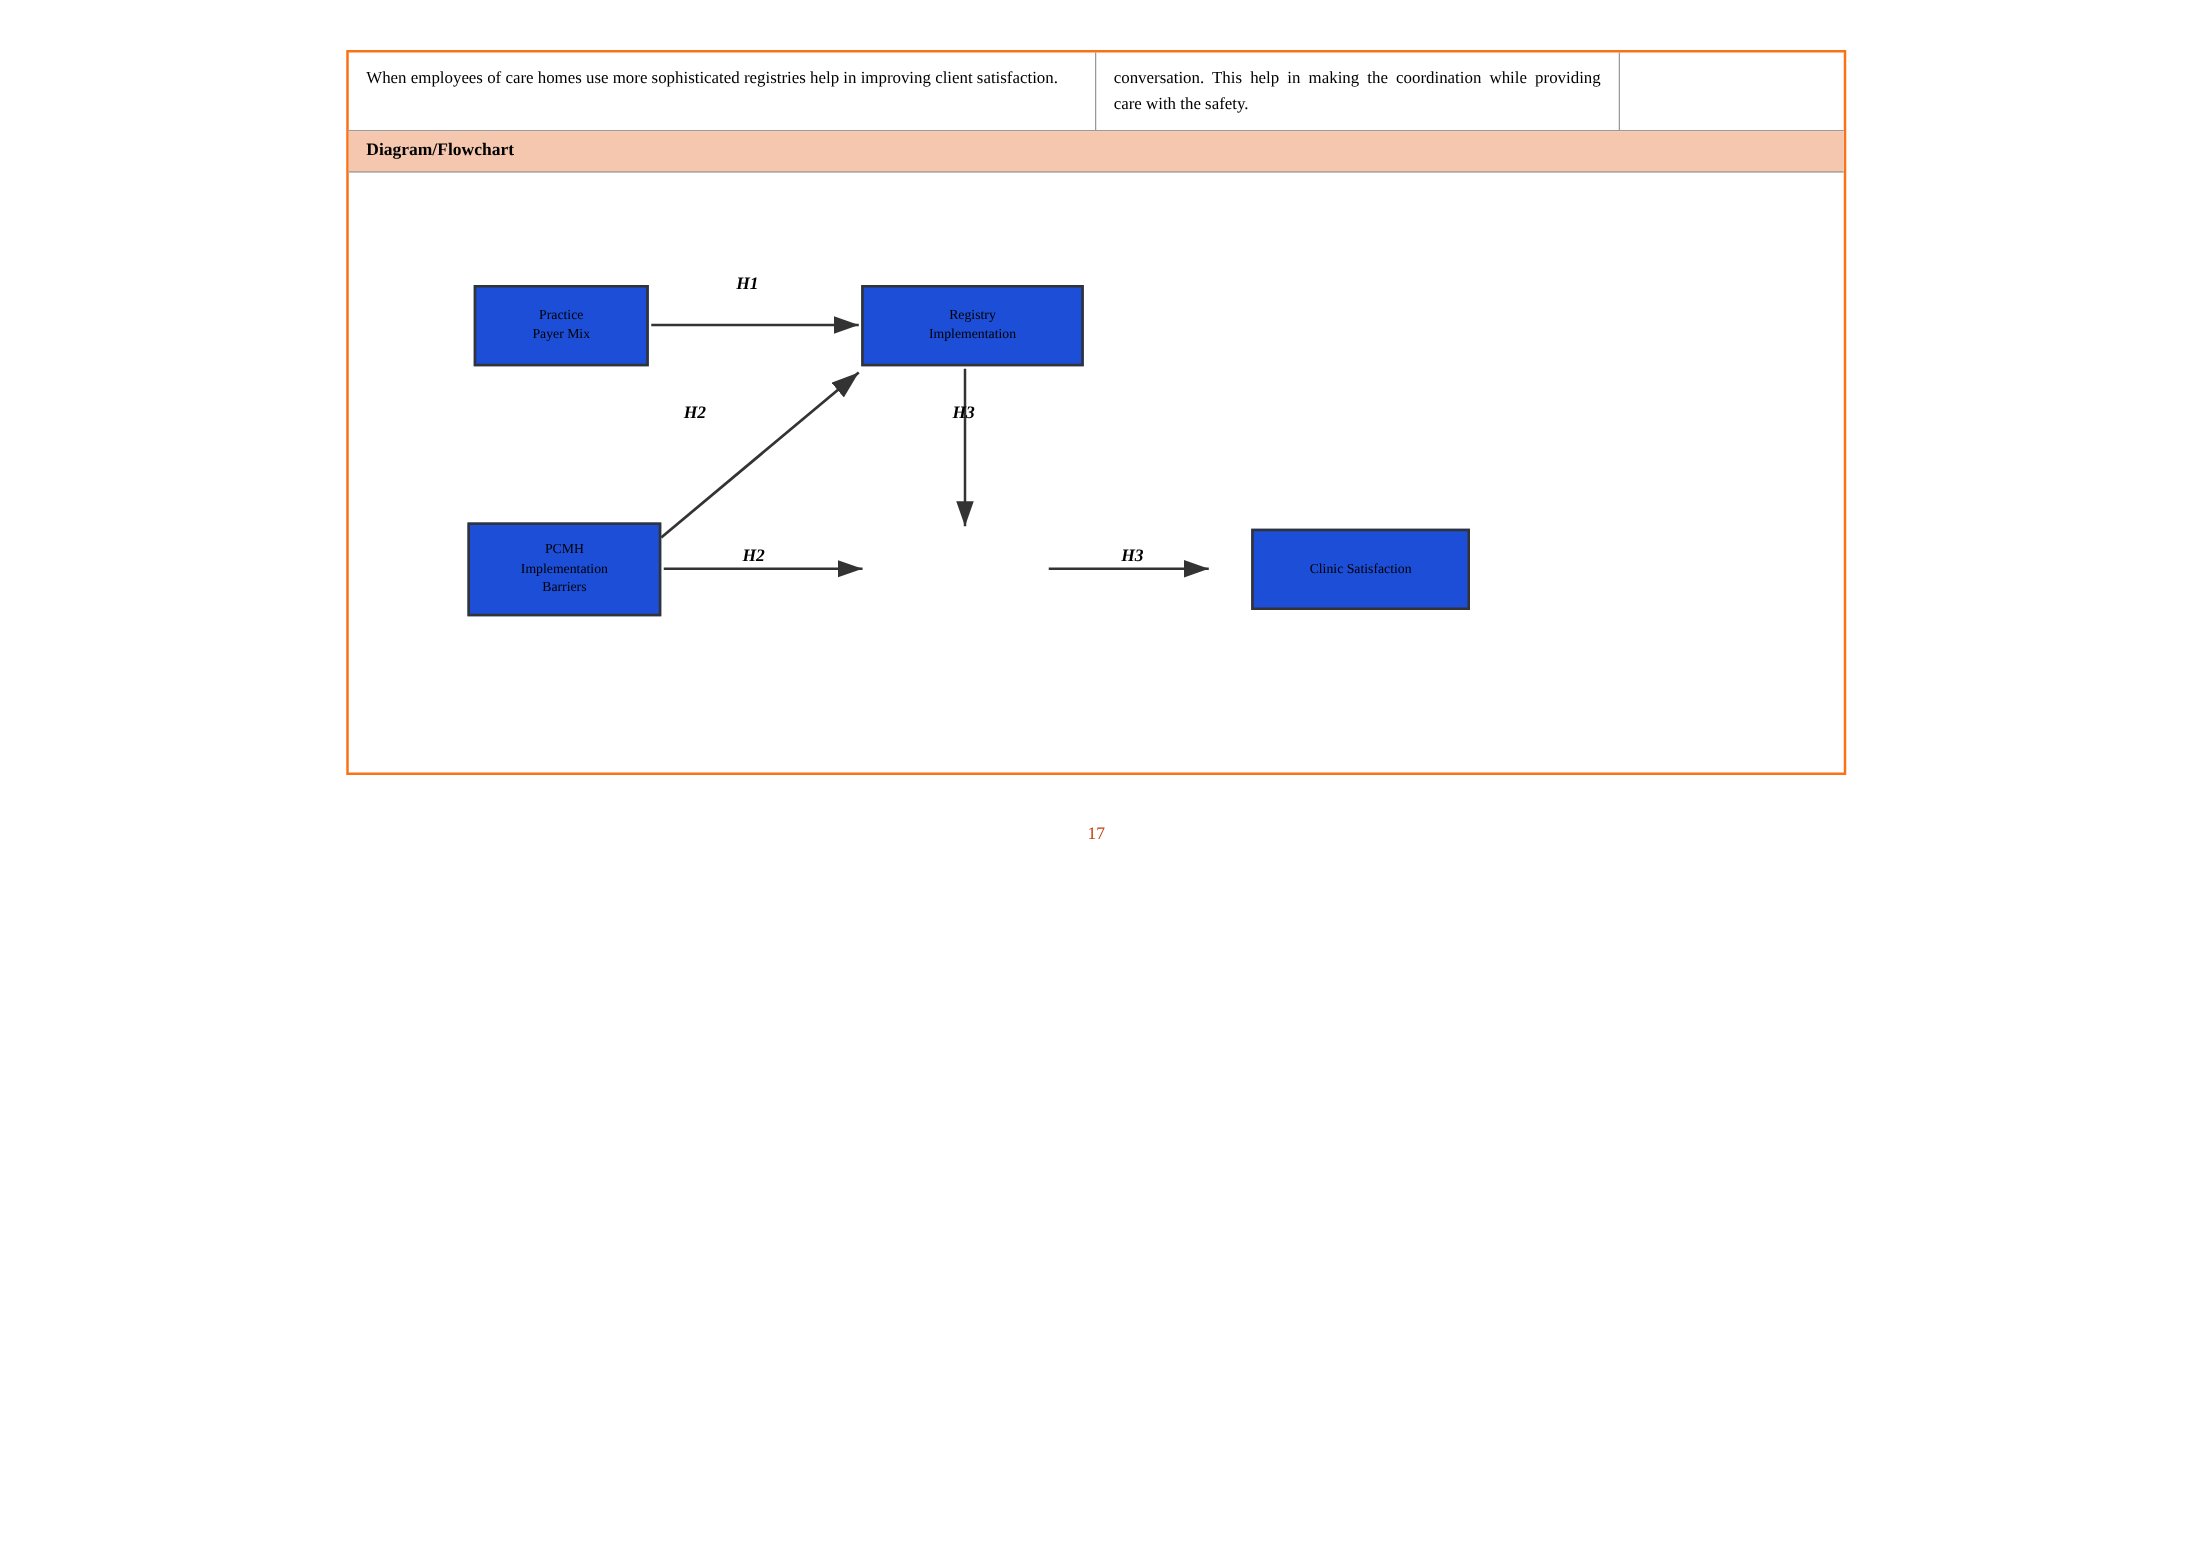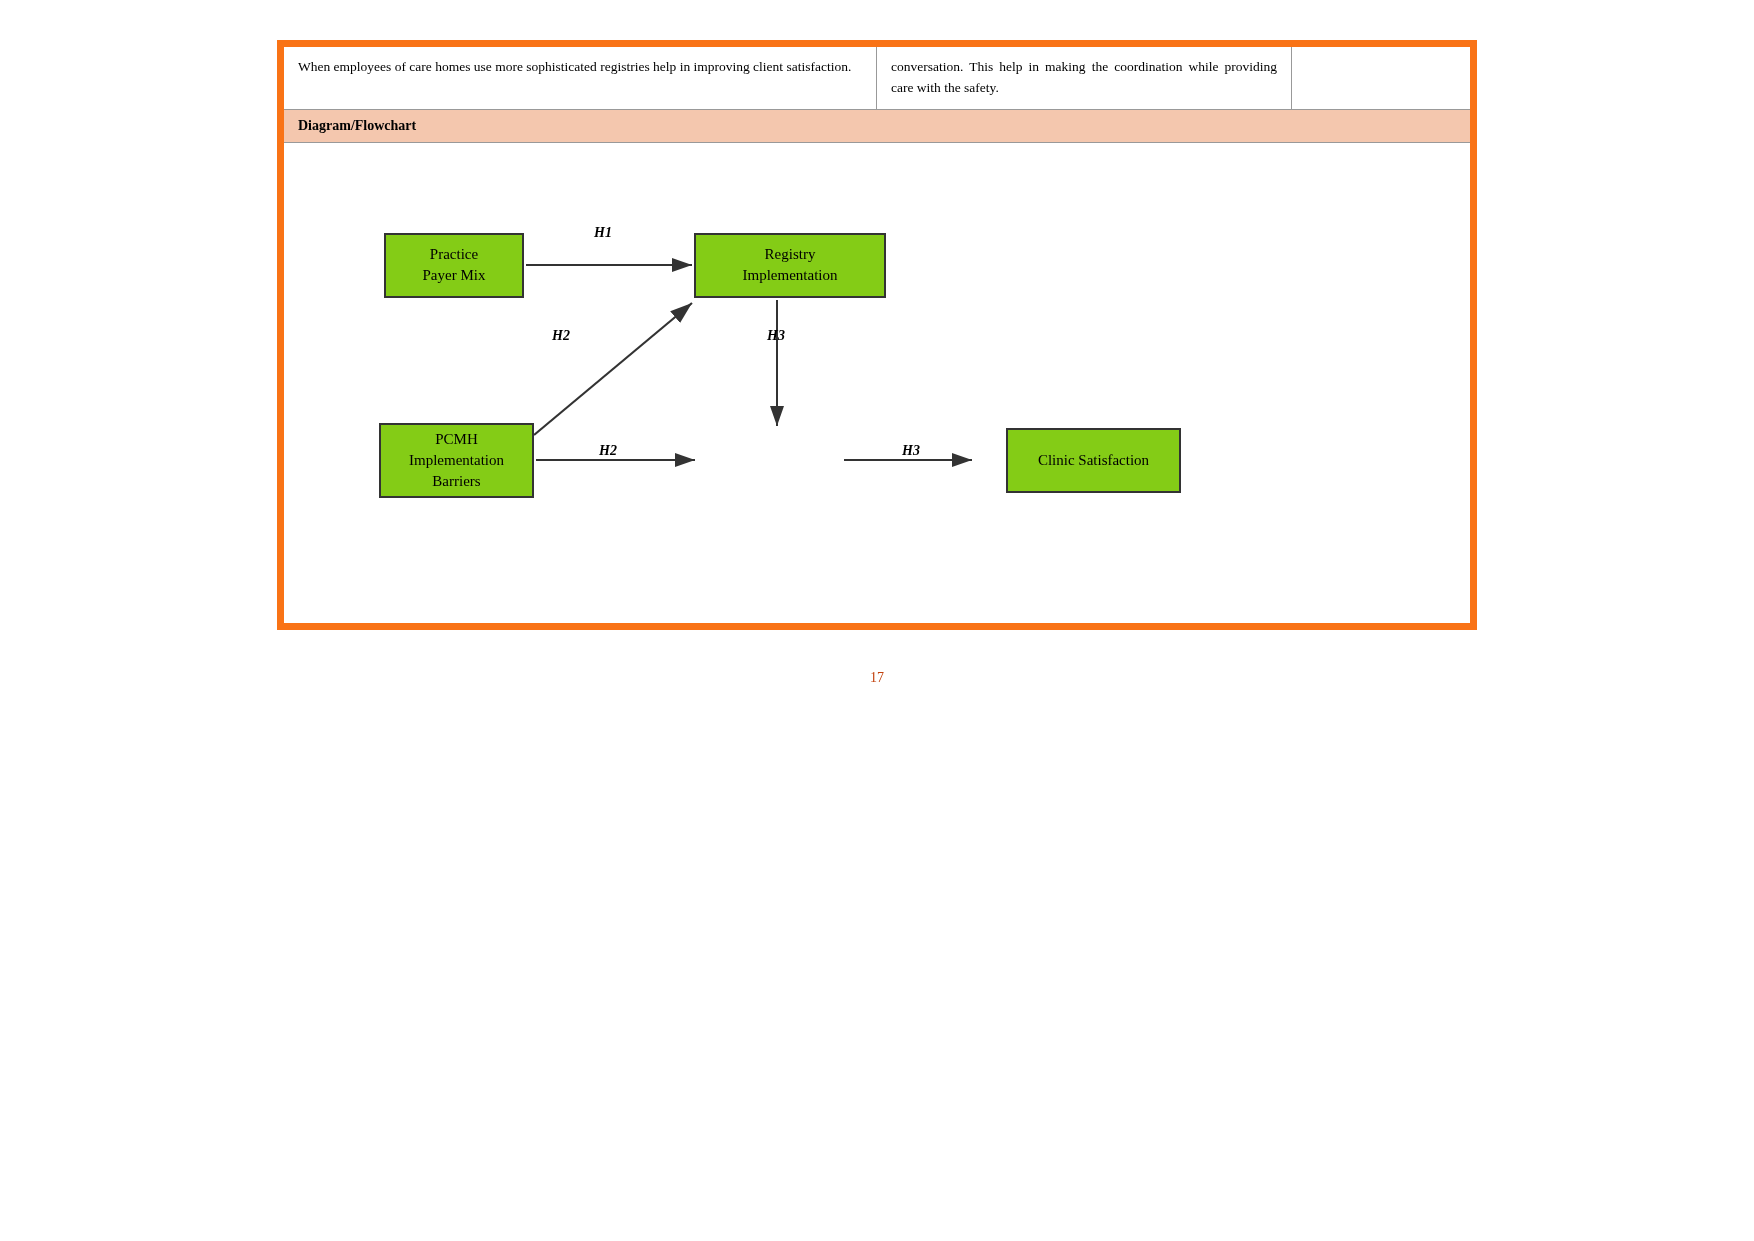--- a/index.html
+++ b/index.html
@@ -17,21 +17,21 @@
       flex-direction: column;
       align-items: center;
       padding: 40px 0 60px 0;
     }
     .content-area {
       width: 1200px;
       display: flex;
       flex-direction: column;
     }
     .table-wrapper {
-      border: 7px solid #f97316;
+      border: 2px solid #f97316;
       width: 100%;
     }
     .top-row {
       display: flex;
       border-bottom: 1px solid #999;
     }
     .cell {
       padding: 10px 14px;
       font-size: 13.5px;
       line-height: 1.55;
@@ -62,38 +62,38 @@
     }
     
     .flowchart {
       position: relative;
       width: 100%;
       height: 380px;
     }
     .box {
       position: absolute;
       border: 2px solid #333;
-      background: #84cc16;
+      background: #1d4ed8;
       display: flex;
       align-items: center;
       justify-content: center;
       text-align: center;
-      font-size: 15px;
+      font-size: 11px;
       font-weight: 500;
       line-height: 1.4;
       padding: 8px 10px;
     }
     .box-practice {
       width: 140px;
       height: 65px;
       left: 80px;
       top: 60px;
     }
     .box-registry-impl {
-      width: 192px;
+      width: 178px;
       height: 65px;
       left: 390px;
       top: 60px;
     }
     .box-pcmh {
       width: 155px;
       height: 75px;
       left: 75px;
       top: 250px;
     }

